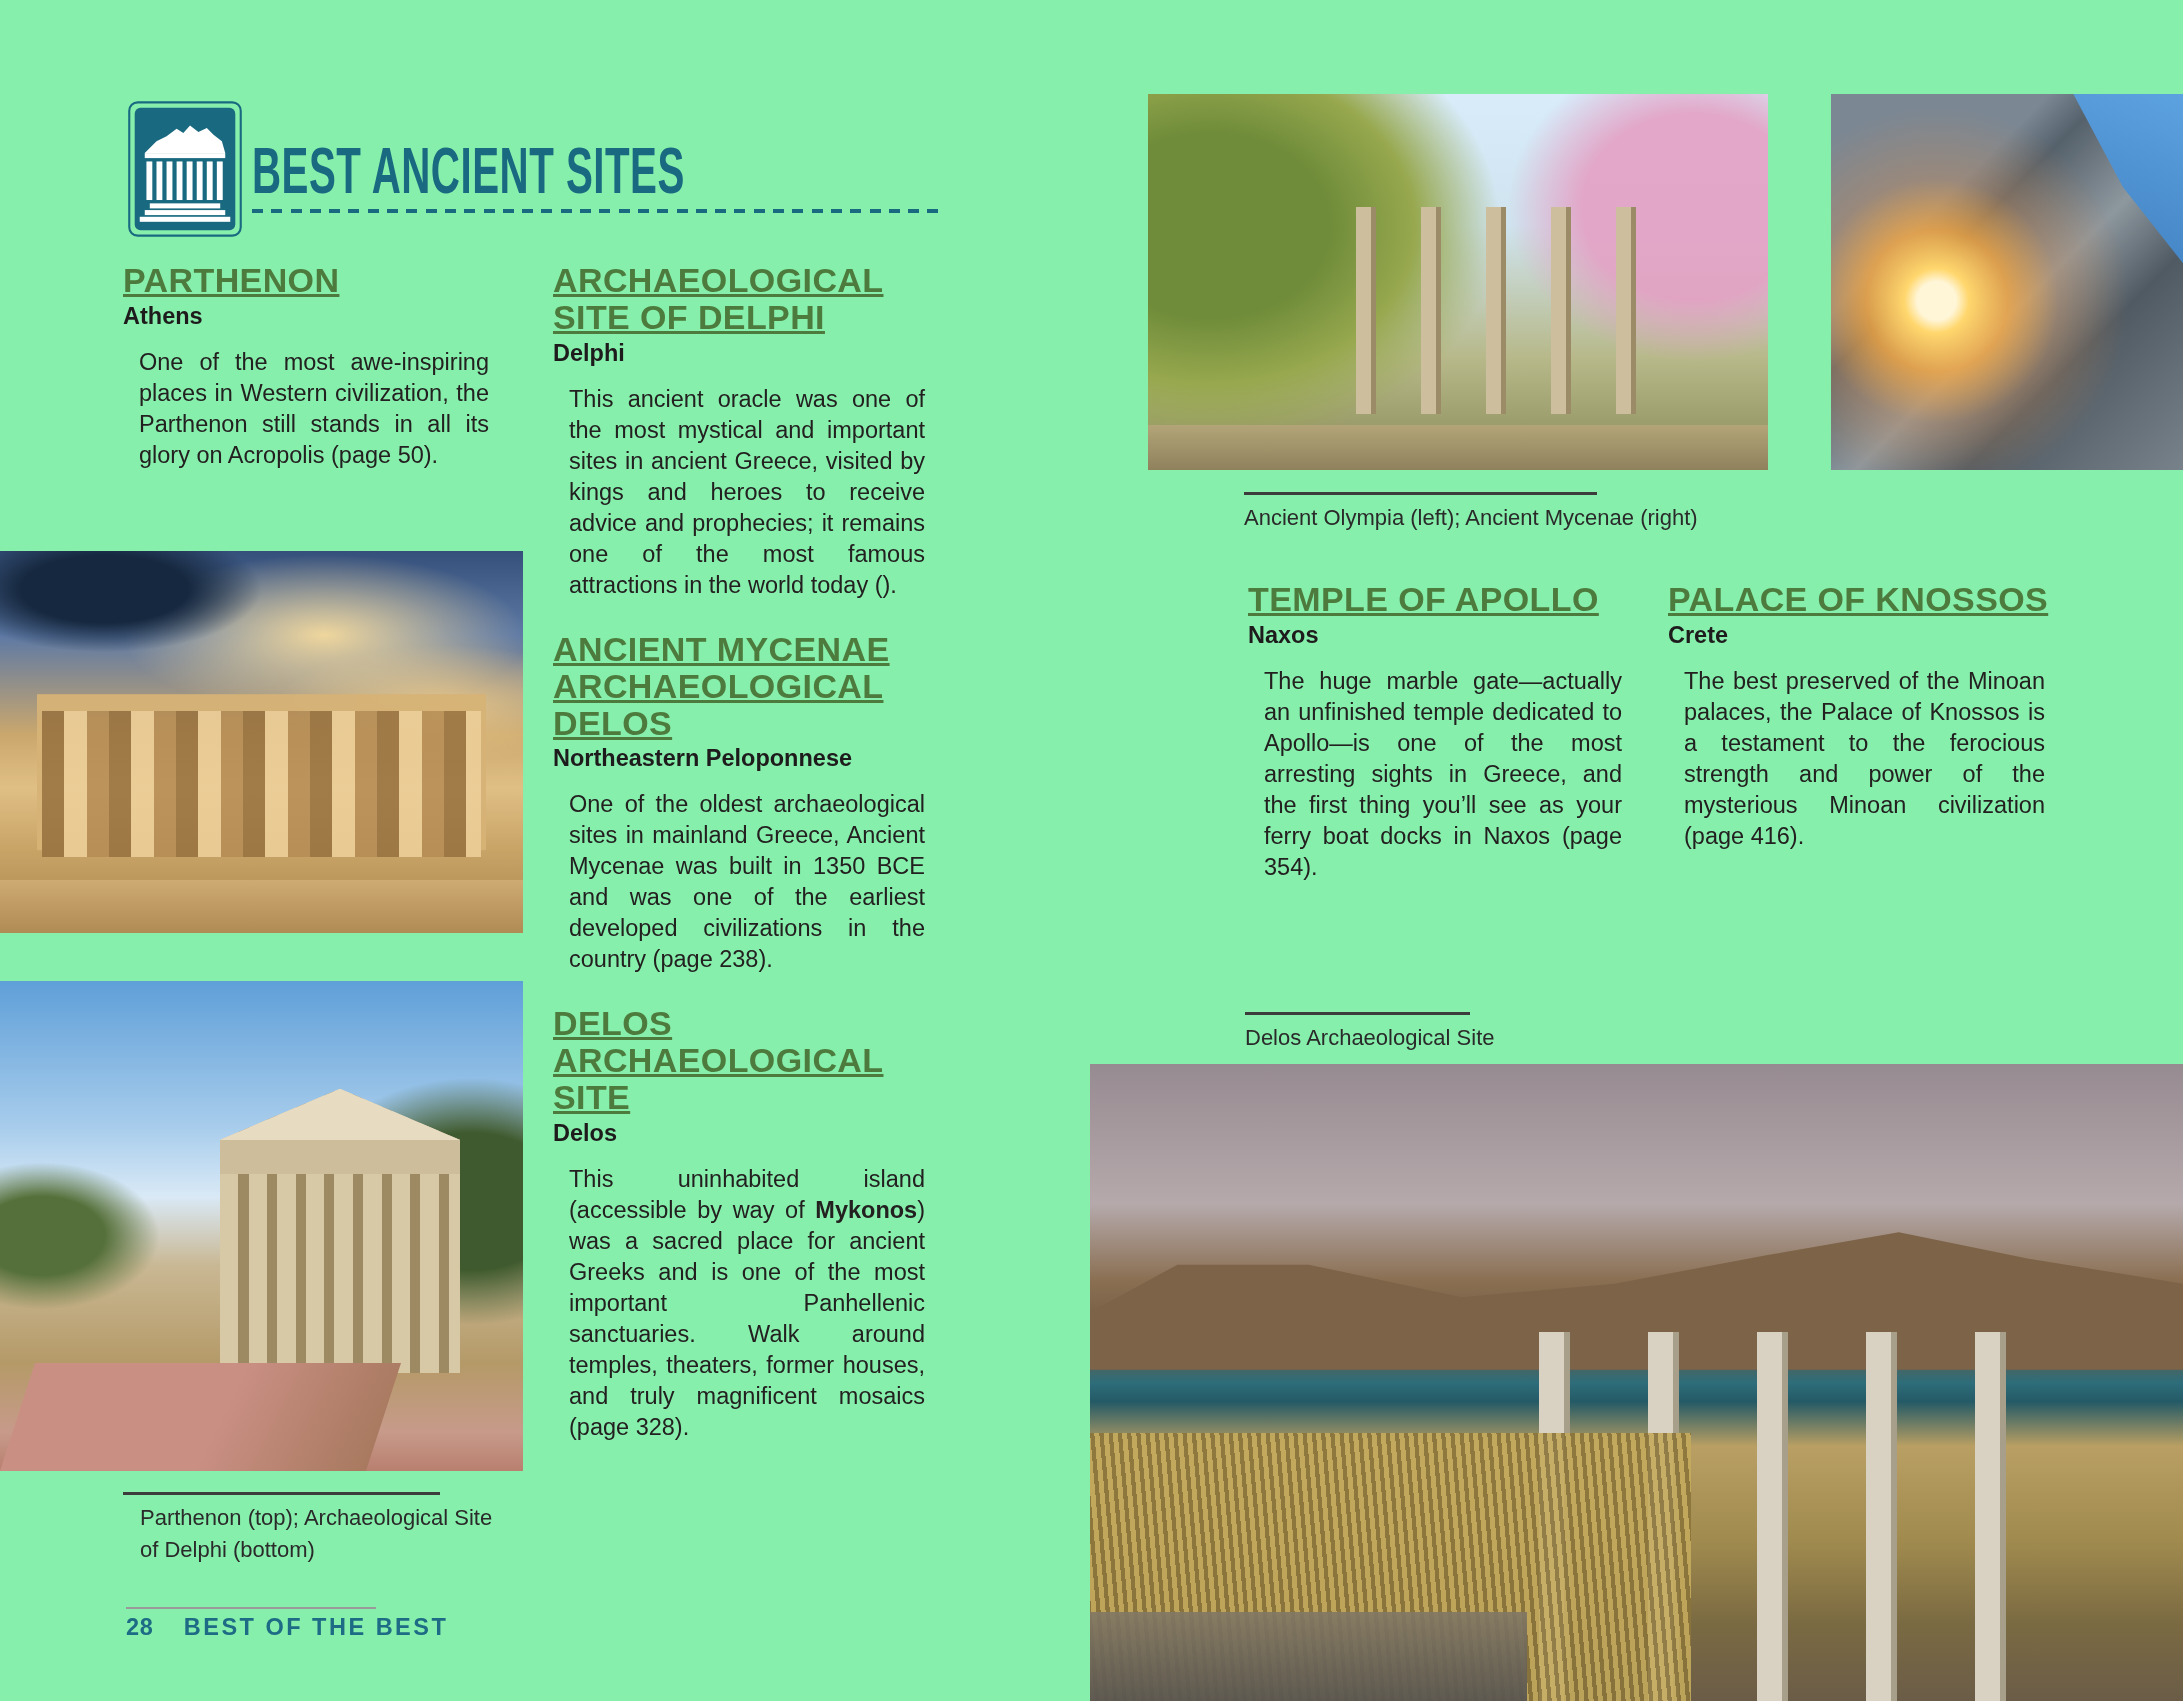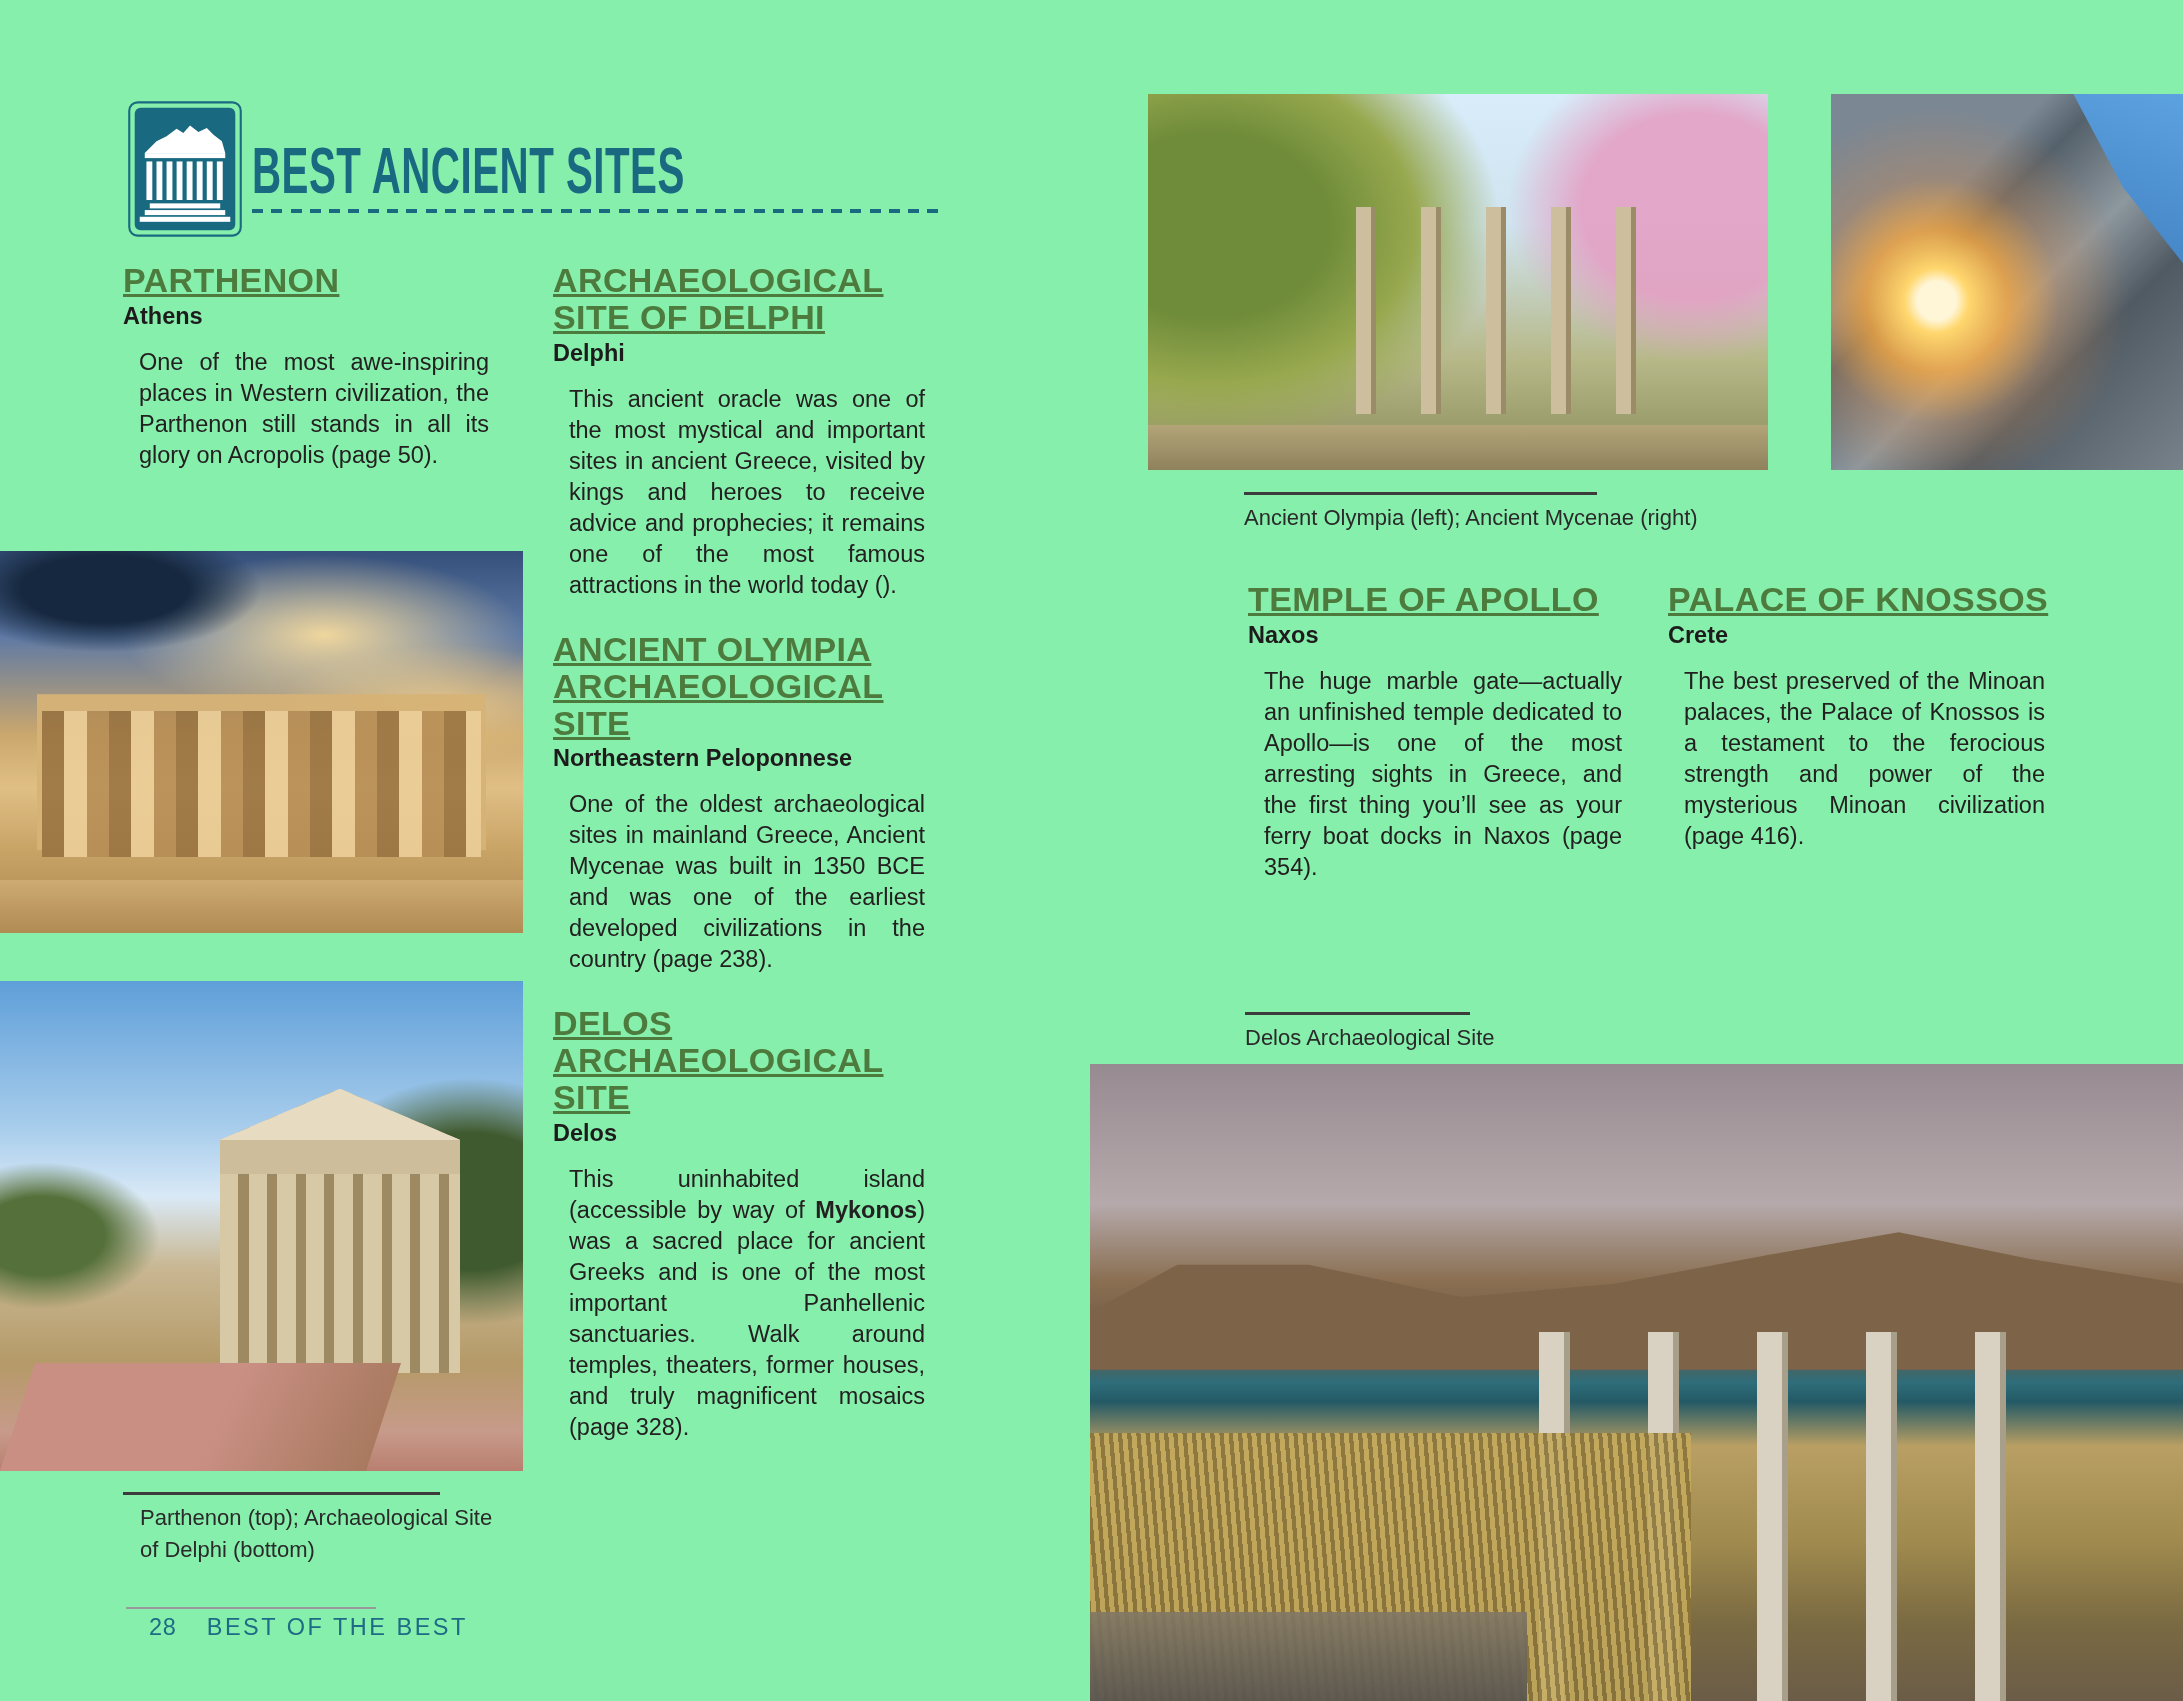--- a/index.html
+++ b/index.html
@@ -33,21 +33,21 @@
   
   .cap-rule{height:2.5px;background:#3c3c3c;}
   .caption{font-size:22px;line-height:32px;color:#2a2a2a;}
   #cap-left-rule{left:123px;top:1492px;width:317px;}
   #cap-left{left:140px;top:1502px;width:361px;}
   #cap-top-rule{left:1244px;top:1332px;width:353px;top:492px;}
   #cap-top{left:1244px;top:502px;width:470px;}
   #cap-delos-rule{left:1245px;top:1012px;width:225px;}
   #cap-delos{left:1245px;top:1022px;width:336px;}
   #footer-rule{left:126px;top:1607px;width:250px;height:1.7px;background:#9a9a9a;}
-  #footer{left:126px;top:1614px;width:420px;font-size:23.5px;font-weight:normal;color:#1d6b84;margin-left:23px;}
+  #footer{left:126px;top:1614px;width:420px;font-size:23.5px;font-weight:bold;color:#1d6b84;}
   #footer .pgnum{letter-spacing:0.8px;margin-right:30px;}
   #footer .pglabel{letter-spacing:2.5px;}
   
   .photo{position:absolute;overflow:hidden;}
   #photo-parthenon{left:0;top:551px;width:523px;height:382px;
     background:
       radial-gradient(ellipse 40% 22% at 20% 10%,#16283f 0 40%,transparent 75%),
       radial-gradient(ellipse 55% 30% at 62% 22%,rgba(247,219,156,.95),transparent 70%),
       radial-gradient(ellipse 45% 22% at 85% 40%,rgba(240,205,140,.8),transparent 70%),
       linear-gradient(180deg,#35507b 0%,#5d79a5 22%,#caa76d 48%,#e0bf85 62%,#c9a467 78%,#a9854f 100%);}
@@ -133,21 +133,21 @@
     </div>
   </div>
 
   <div class="col" id="col-mid">
     <div class="sec">
       <h2 class="sec-h">ARCHAEOLOGICAL SITE OF DELPHI</h2>
       <div class="sec-loc">Delphi</div>
       <p class="sec-body">This ancient oracle was one of the most mystical and important sites in ancient Greece, visited by kings and heroes to receive advice and prophecies; it remains one of the most famous attractions in the world today ().</p>
     </div>
     <div class="sec">
-      <h2 class="sec-h">ANCIENT OLYMPIA ARCHAEOLOGICAL SITE</h2>
+      <h2 class="sec-h">ANCIENT MYCENAE ARCHAEOLOGICAL DELOS</h2>
       <div class="sec-loc">Northeastern Peloponnese</div>
       <p class="sec-body">One of the oldest archaeological sites in mainland Greece, Ancient Mycenae was built in 1350 BCE and was one of the earliest developed civilizations in the country (page 238).</p>
     </div>
     <div class="sec">
       <h2 class="sec-h">DELOS ARCHAEOLOGICAL SITE</h2>
       <div class="sec-loc">Delos</div>
       <p class="sec-body"><span>This uninhabited island (accessible by way of </span><span class="bold">Mykonos</span><span>) was a sacred place for ancient Greeks and is one of the most important Panhellenic sanctuaries. Walk around temples, theaters, former houses, and truly magnificent mosaics (page 328).</span></p>
     </div>
   </div>
 

